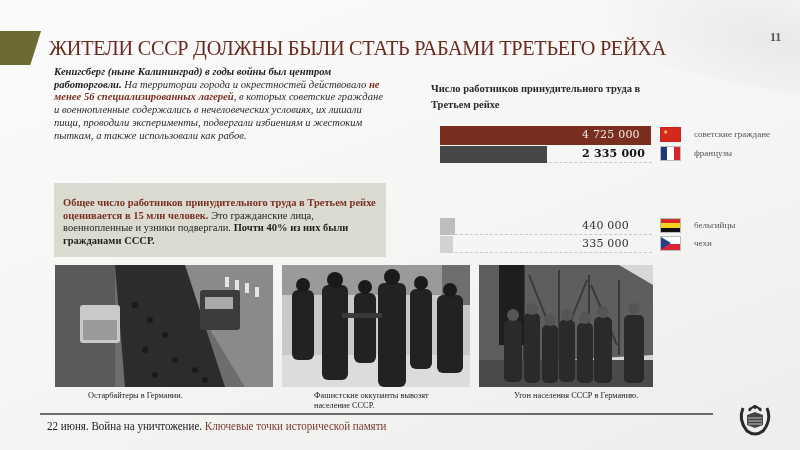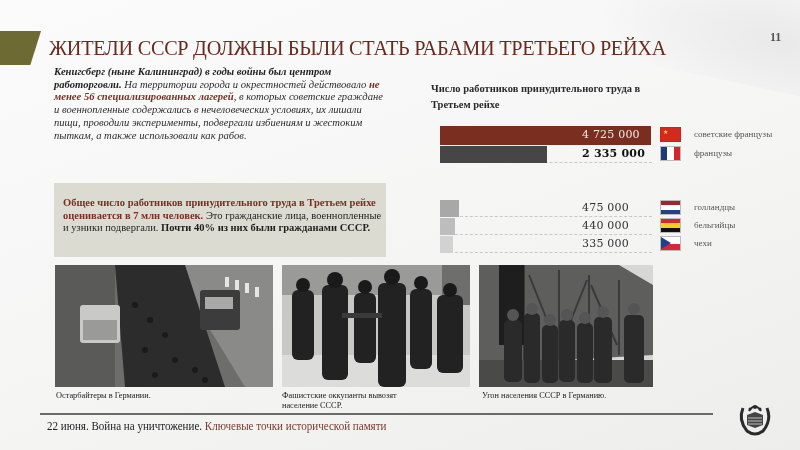--- a/index.html
+++ b/index.html
@@ -73,20 +73,21 @@
   .row .label {
     position:absolute; left:254px; top:3px; font-size:9px; color:#555;
     font-family:"Liberation Serif", serif;
   }
 
   .photo { position:absolute; top:265px; height:122px; overflow:hidden; }
   .photo svg { width:100%; height:100%; display:block; }
   .caption {
     position:absolute; top:391px; font-size:8.3px; line-height:10px; color:#222;
     font-family:"Liberation Serif", serif;
+    margin-left:32px;
   }
   .footer-line { position:absolute; left:40px; top:413px; width:673px; height:2px; background:#6b6b6b; }
   .footer {
     position:absolute; left:47px; top:419px; font-size:12px; color:#222;
     font-family:"Liberation Serif", serif; transform:scaleX(0.92); transform-origin:left; white-space:nowrap;
   }
   .footer .accent { color:#7a3b30; }
   .logo { position:absolute; left:735px; top:398px; width:40px; height:40px; }
 </style>
 </head>
@@ -94,48 +95,41 @@
 
 <div class="swoosh"></div>
 <div class="page-num">11</div>
 
 <div class="title-bar"></div>
 <div class="title">ЖИТЕЛИ СССР ДОЛЖНЫ БЫЛИ СТАТЬ РАБАМИ ТРЕТЬЕГО РЕЙХА</div>
 
 <div class="intro"><b>Кенигсберг (ныне Калининград) в годы войны был центром работорговли.</b><span> На территории города и окрестностей действовало </span><span class="accent">не менее 56 специализированных лагерей</span><span>, в которых советские граждане и военнопленные содержались в нечеловеческих условиях, их лишали пищи, проводили эксперименты, подвергали избиениям и жестоким пыткам, а также использовали как рабов.</span></div>
 
 <div class="callout">
-  <div class="callout-text"><span class="accent">Общее число работников принудительного труда в Третьем рейхе оценивается в 7 млн человек.</span><span> Это гражданские лица, военнопленные и узники подвергали. </span><b>Почти 40% из них были гражданами СССР.</b></div>
+  <div class="callout-text"><span class="accent">Общее число работников принудительного труда в Третьем рейхе оценивается в 15 млн человек.</span><span> Это гражданские лица, военнопленные и узники подвергали. </span><b>Почти 40% из них были гражданами СССР.</b></div>
 </div>
 
 <div class="chart-title" style="width:220px">Число работников принудительного труда в Третьем рейхе</div>
 
 <div class="chart">
   <div class="row" style="top:0">
     <div class="track" style="border-bottom:none"></div>
     <div class="bar" style="width:211px;background:#7a2e20;top:0;height:19px"></div>
     <span class="val light">4 725 000</span>
     <div class="flag" style="background:#d42a1e;border-color:#c22;">
         <span style="position:absolute;left:2px;top:0;font-size:6px;color:#f6d24a;">★</span>
       </div>
-    <span class="label">советские французы</span>
+    <span class="label">советские граждане</span>
   </div>
   <div class="row" style="top:19px">
     <div class="track"></div>
     <div class="bar" style="width:107px;background:#464646"></div>
     <span class="val strong">2 335 000</span>
     <div class="flag" style="background:linear-gradient(90deg,#1f3a7a 0 33%,#fff 33% 66%,#d3262d 66% 100%);"></div>
     <span class="label">французы</span>
-  </div>
-  <div class="row" style="top:73px">
-    <div class="track"></div>
-    <div class="bar" style="width:19px;background:#a8a8a8"></div>
-    <span class="val">475 000</span>
-    <div class="flag" style="background:linear-gradient(180deg,#a3232f 0 33%,#fff 33% 66%,#22418a 66% 100%);"></div>
-    <span class="label">голландцы</span>
   </div>
   <div class="row" style="top:91px">
     <div class="track"></div>
     <div class="bar" style="width:15px;background:#bdbdbd"></div>
     <span class="val">440 000</span>
     <div class="flag" style="background:linear-gradient(180deg,#d42a2a 0 33%,#f4d11c 33% 66%,#111 66% 100%);"></div>
     <span class="label">бельгийцы</span>
   </div>
   <div class="row" style="top:109px">
     <div class="track"></div>

